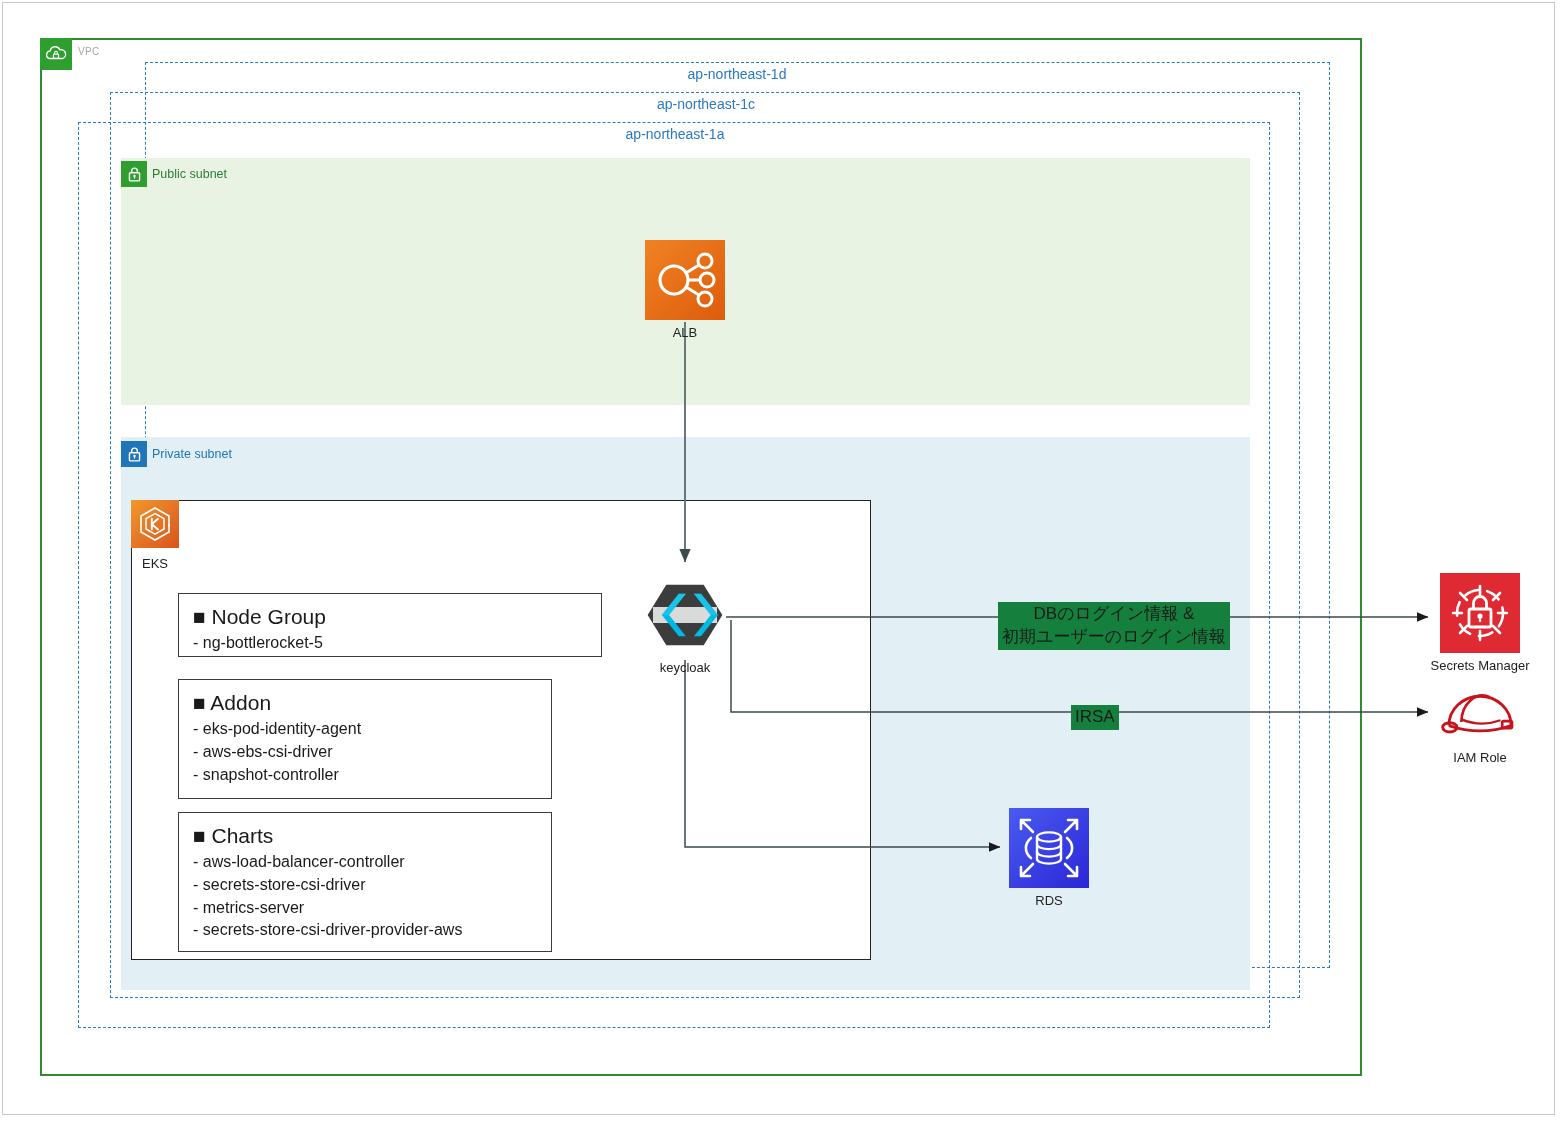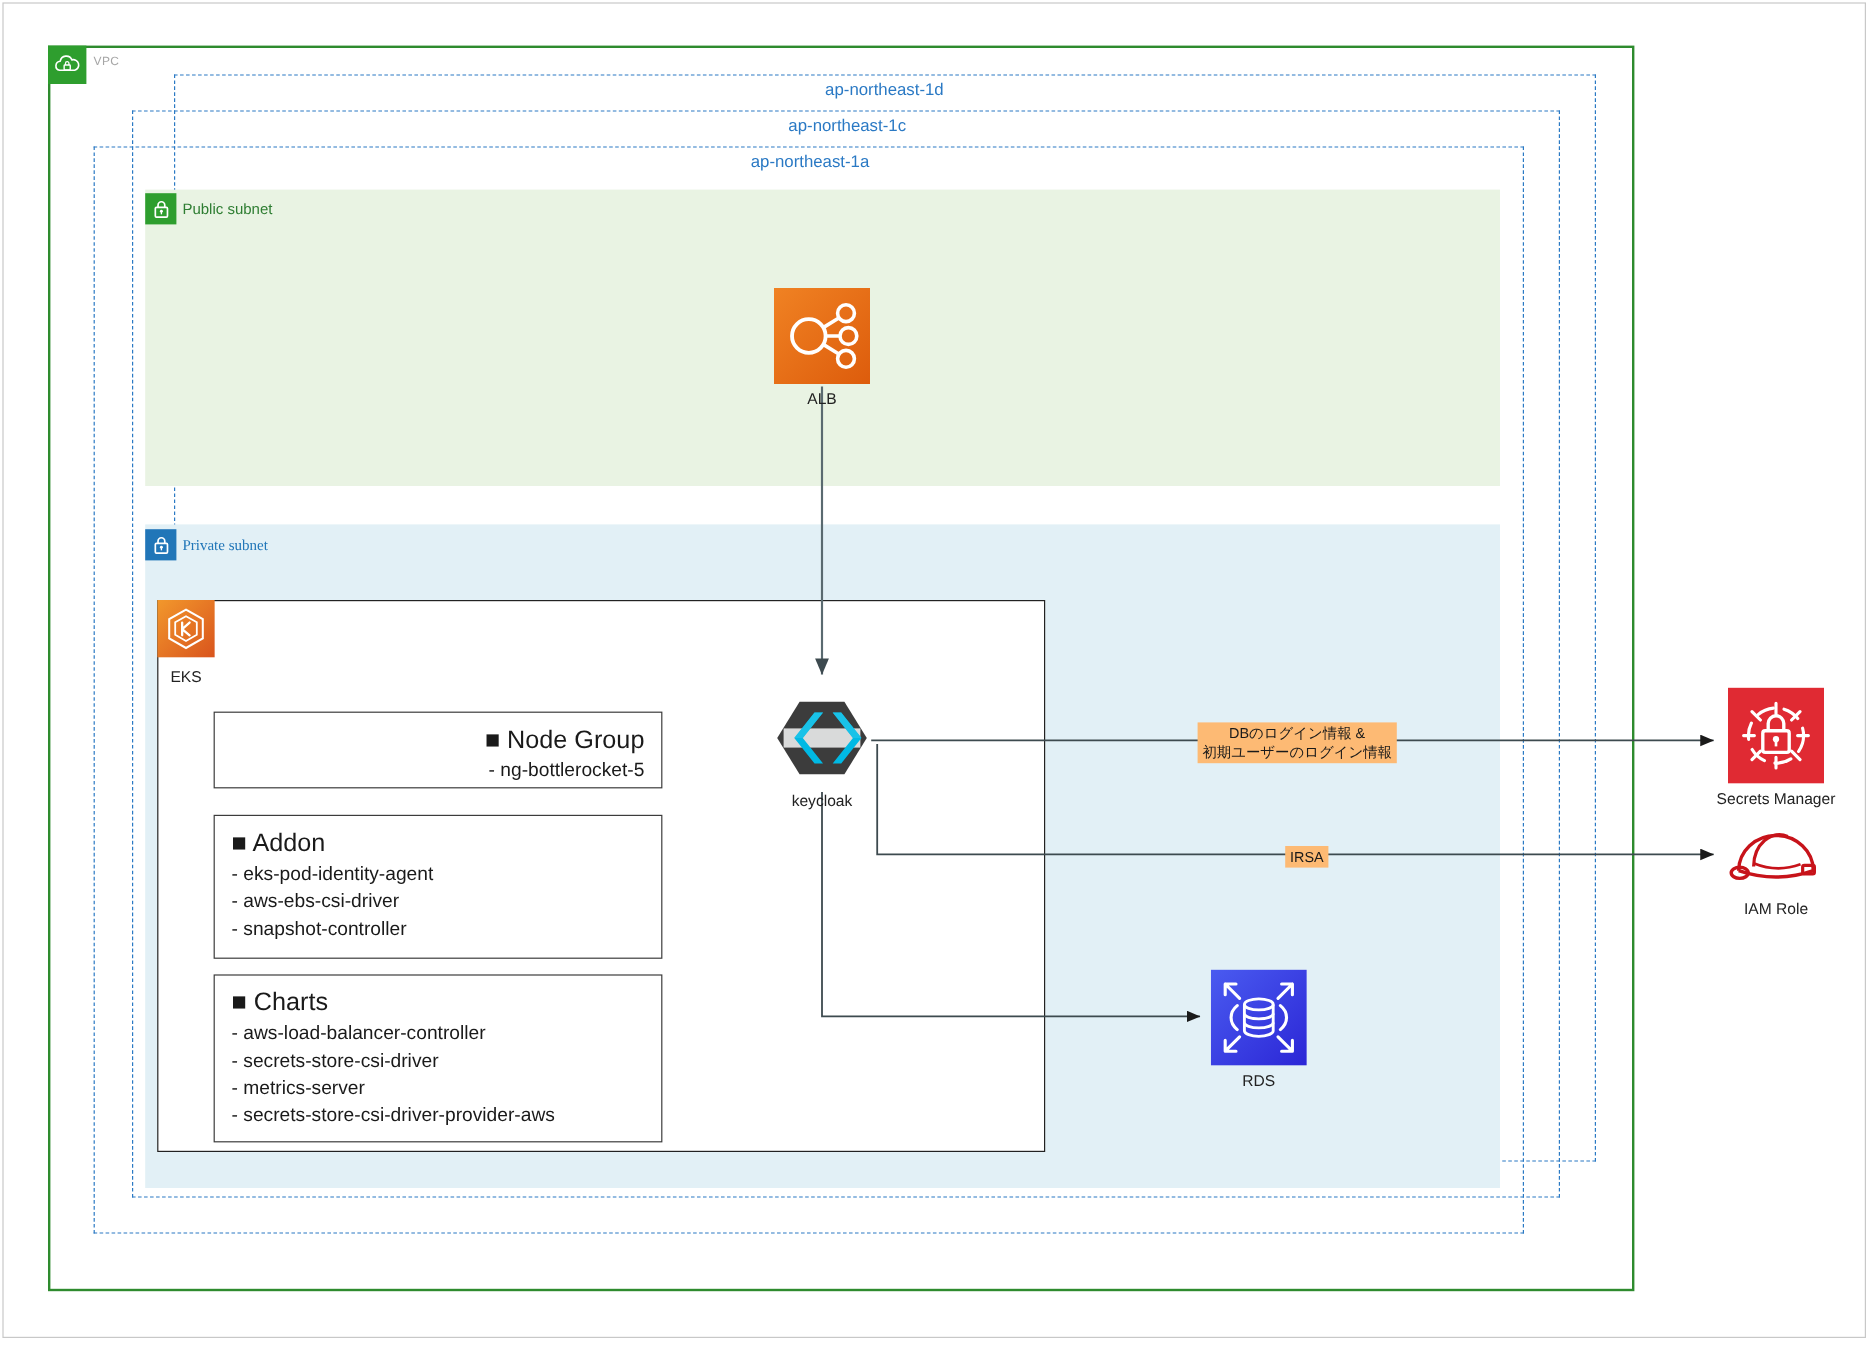--- a/index.html
+++ b/index.html
@@ -88,21 +88,21 @@
     display: flex; align-items: center; justify-content: center;
   }
   .subnet-badge.green { background: #2e9e2e; }
   .subnet-badge.blue  { background: #2176b8; }
   .subnet-label {
     position: absolute;
     font-size: 12.5px;
     white-space: nowrap;
   }
   .subnet-label.green { color: #2e7d32; }
-  .subnet-label.blue  { color: #2176b8; font-family: Liberation Serif, serif; }
+  .subnet-label.blue  { color: #2176b8; }
 
   
   #eks-box {
     position: absolute;
     left: 131px; top: 500px;
     width: 740px; height: 460px;
     background: #ffffff;
     border: 1.5px solid #222222;
     box-sizing: border-box;
   }
@@ -133,21 +133,21 @@
     line-height: 1.25;
     margin-bottom: 2px;
     white-space: nowrap;
   }
   .info-item {
     font-size: 16px;
     color: #1a1a1a;
     line-height: 1.42;
     white-space: nowrap;
   }
-  #box-nodegroup { left: 178px; top: 593px; width: 374px; height: 64px; text-align: right; }
+  #box-nodegroup { left: 178px; top: 593px; width: 424px; height: 64px; }
   #box-addon     { left: 178px; top: 679px; width: 374px; height: 120px; }
   #box-charts    { left: 178px; top: 812px; width: 374px; height: 140px; }
 
   
   .node {
     position: absolute;
     text-align: center;
   }
   .node .glyph {
     width: 80px; height: 80px;
@@ -163,22 +163,22 @@
   #node-alb        { left: 605px; top: 240px; width: 160px; }
   #node-keycloak   { left: 605px; top: 575px; width: 160px; }
   #node-secrets    { left: 1400px; top: 573px; width: 160px; }
   #node-iam        { left: 1400px; top: 683px; width: 160px; }
   #node-rds        { left: 969px; top: 808px; width: 160px; }
   #node-iam .glyph { height: 62px; }
 
   
   .edge-label {
     position: absolute;
-    background: #fdba74;
-    font-size: 12px;
+    background: #15803d;
+    font-size: 17px;
     color: #1a1a1a;
     text-align: center;
     line-height: 1.35;
     padding: 1px 4px;
     white-space: nowrap;
   }
   #label-secrets { left: 998px; top: 602px; }
   #label-irsa    { left: 1071px; top: 705px; }
 
   svg.wires {

